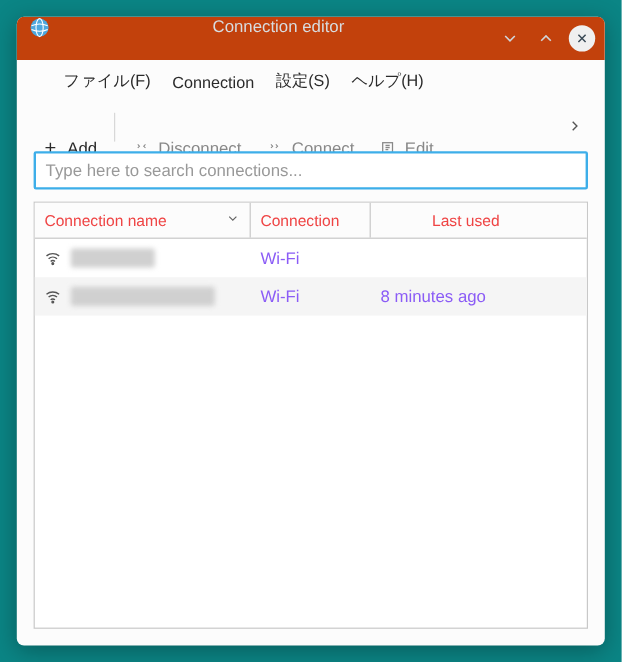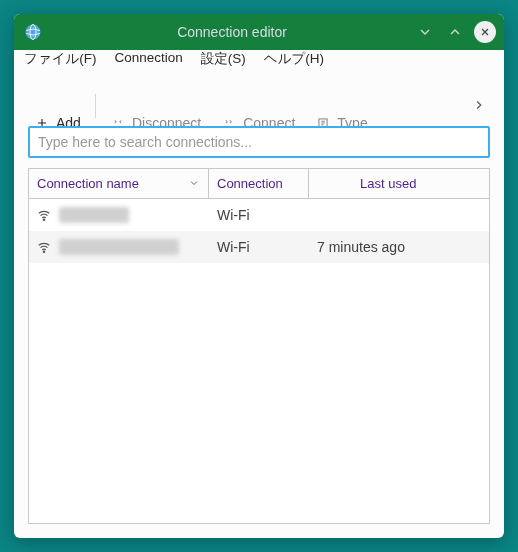--- a/index.html
+++ b/index.html
@@ -19,23 +19,22 @@
   height: 524px;
   background: #fcfcfc;
   border-radius: 6px;
   box-shadow: 0 4px 20px rgba(0,0,0,0.3);
   display: flex;
   flex-direction: column;
   overflow: hidden;
 }
 .titlebar {
   height: 36px;
-  background: #15803d;
-  display: flex;
-  align-items: center;
+  background: #c2410c;
+  display: flex;
   padding: 0 8px;
   color: #e8e8e8;
 }
 .title-icon {
   width: 18px;
   height: 18px;
   margin-right: 8px;
   margin-left: 2px;
 }
 .title-text {
@@ -60,24 +59,26 @@
   cursor: pointer;
 }
 .win-close {
   background: #f0f0f0;
   border-radius: 50%;
   color: #3a4a56;
 }
 .menubar {
   height: 36px;
   display: flex;
+  align-items: center;
   padding: 0 10px;
   gap: 18px;
   color: #2a2a2a;
   font-size: 13.5px;
+  margin-left: 29px;
 }
 .menu-item { cursor: pointer; }
 .toolbar {
   height: 40px;
   display: flex;
   align-items: center;
   padding: 0 10px;
   gap: 0;
 }
 .tool-btn {
@@ -131,39 +132,39 @@
   height: 30px;
   border-bottom: 1px solid #c8c8c8;
   background: #fcfcfc;
 }
 .th {
   padding: 0 8px;
   display: flex;
   align-items: center;
   border-right: 1px solid #c8c8c8;
   font-size: 13px;
-  color: #4c1d95;
+  color: #ef4444;
 }
 .th:last-child { border-right: none; }
 .th.col-name { width: 180px; justify-content: space-between; }
 .th.col-conn { width: 100px; }
 .th.col-last { flex: 1; margin-left: 43px; }
 .sort-icon { color: #666; font-size: 10px; }
 .trow {
   display: flex;
   height: 32px;
   align-items: center;
 }
 .trow:nth-child(even) { background: #f5f5f5; }
 .td {
   padding: 0 8px;
   display: flex;
   align-items: center;
   font-size: 14px;
-  color: #404040;
+  color: #8b5cf6;
 }
 .td.col-name { width: 180px; gap: 8px; }
 .td.col-conn { width: 100px; }
 .td.col-last { flex: 1; }
 .wifi-icon { width: 14px; height: 14px; color: #555; flex-shrink: 0; }
 .blurred {
   background: #d0d0d0;
   height: 16px;
   border-radius: 2px;
   filter: blur(2px);
@@ -235,21 +236,21 @@
       </span>
       <span>Connect</span>
     </div>
     <div class="tool-btn">
       <span class="tool-icon">
         <svg viewBox="0 0 24 24" width="14" height="14" fill="none" stroke="currentColor" stroke-width="1.8">
             <rect x="5" y="5" width="14" height="14"></rect>
             <path d="M9 9h6M9 12h6M9 15h4"></path>
           </svg>
       </span>
-      <span>Type</span>
+      <span>Edit</span>
     </div>
     <div class="tool-overflow">
       <svg viewBox="0 0 24 24" width="14" height="14" fill="none" stroke="currentColor" stroke-width="2">
           <path d="M9 6l6 6-6 6"></path>
         </svg>
     </div>
   </div>
 
   <div class="search-wrap">
     <input class="search-input" type="text" placeholder="Type here to search connections..." style="">
@@ -285,18 +286,18 @@
         </div>
         <div class="trow">
           <div class="td col-name">
             <span class="wifi-icon"><svg viewBox="0 0 24 24" width="14" height="14" fill="none" stroke="currentColor" stroke-width="2">
                 <path d="M3 9a14 14 0 0118 0M6 13a9 9 0 0112 0M9 17a4 4 0 016 0"></path>
                 <circle cx="12" cy="20" r="1.2" fill="currentColor"></circle>
               </svg></span>
             <span class="blurred" style="width: 120px;"></span>
           </div>
           <div class="td col-conn">Wi-Fi</div>
-          <div class="td col-last">7 minutes ago</div>
+          <div class="td col-last">8 minutes ago</div>
         </div>
       </div>
   </div>
 
 </div>
 
 </body></html>

